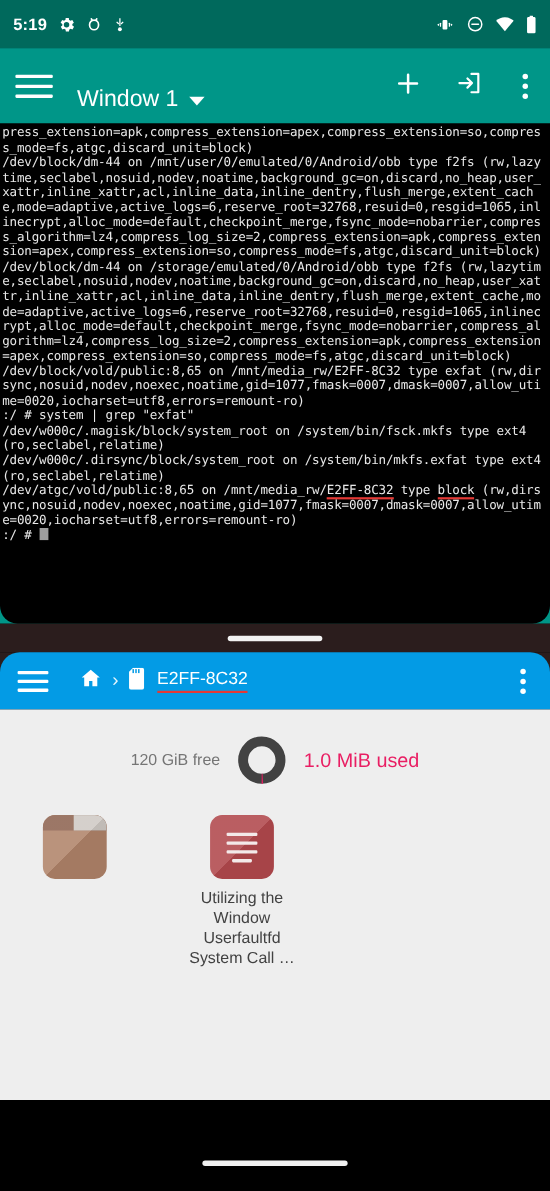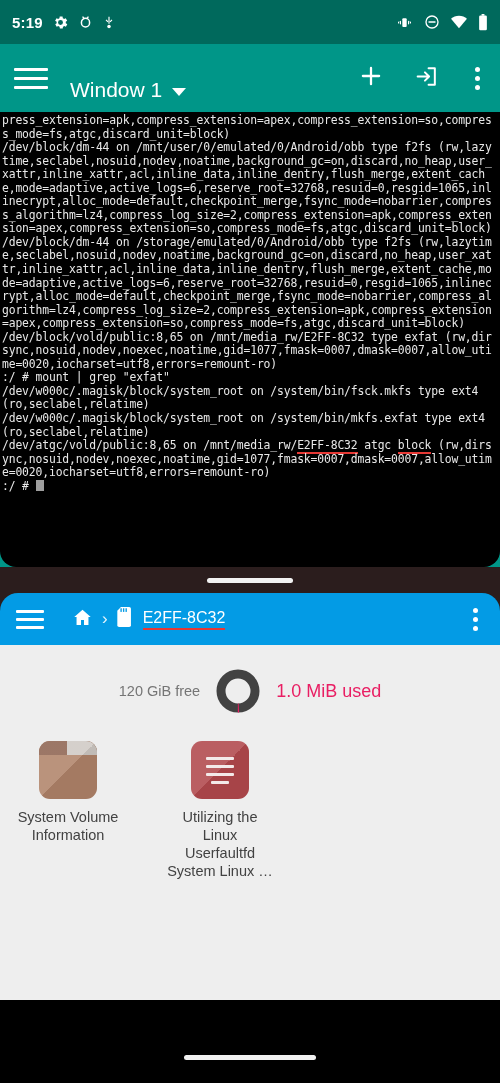--- a/index.html
+++ b/index.html
@@ -206,24 +206,24 @@
           <i></i>
           <i></i>
       </span>
     </div>
   </div>
 
   <div class="term-screen"><span>press_extension=apk,compress_extension=apex,compress_extension=so,compress_mode=fs,atgc,discard_unit=block)</span>
 <span>/dev/block/dm-44 on /mnt/user/0/emulated/0/Android/obb type f2fs (rw,lazytime,seclabel,nosuid,nodev,noatime,background_gc=on,discard,no_heap,user_xattr,inline_xattr,acl,inline_data,inline_dentry,flush_merge,extent_cache,mode=adaptive,active_logs=6,reserve_root=32768,resuid=0,resgid=1065,inlinecrypt,alloc_mode=default,checkpoint_merge,fsync_mode=nobarrier,compress_algorithm=lz4,compress_log_size=2,compress_extension=apk,compress_extension=apex,compress_extension=so,compress_mode=fs,atgc,discard_unit=block)</span>
 <span>/dev/block/dm-44 on /storage/emulated/0/Android/obb type f2fs (rw,lazytime,seclabel,nosuid,nodev,noatime,background_gc=on,discard,no_heap,user_xattr,inline_xattr,acl,inline_data,inline_dentry,flush_merge,extent_cache,mode=adaptive,active_logs=6,reserve_root=32768,resuid=0,resgid=1065,inlinecrypt,alloc_mode=default,checkpoint_merge,fsync_mode=nobarrier,compress_algorithm=lz4,compress_log_size=2,compress_extension=apk,compress_extension=apex,compress_extension=so,compress_mode=fs,atgc,discard_unit=block)</span>
 <span>/dev/block/vold/public:8,65 on /mnt/media_rw/E2FF-8C32 type exfat (rw,dirsync,nosuid,nodev,noexec,noatime,gid=1077,fmask=0007,dmask=0007,allow_utime=0020,iocharset=utf8,errors=remount-ro)</span>
-<span>:/ # mount | grep "exfat"</span>
+<span>:/ # system | grep "exfat"</span>
 <span>/dev/w000c/.magisk/block/system_root on /system/bin/fsck.mkfs type ext4 (ro,seclabel,relatime)</span>
-<span>/dev/w000c/.magisk/block/system_root on /system/bin/mkfs.exfat type ext4 (ro,seclabel,relatime)</span>
-<span><span>/dev/atgc/vold/public:8,65 on /mnt/media_rw/</span><span class="hl">E2FF-8C32</span><span> atgc </span><span class="hl">block</span><span> (rw,dirsync,nosuid,nodev,noexec,noatime,gid=1077,fmask=0007,dmask=0007,allow_utime=0020,iocharset=utf8,errors=remount-ro)</span></span>
+<span>/dev/w000c/.dirsync/block/system_root on /system/bin/mkfs.exfat type ext4 (ro,seclabel,relatime)</span>
+<span><span>/dev/atgc/vold/public:8,65 on /mnt/media_rw/</span><span class="hl">E2FF-8C32</span><span> type </span><span class="hl">block</span><span> (rw,dirsync,nosuid,nodev,noexec,noatime,gid=1077,fmask=0007,dmask=0007,allow_utime=0020,iocharset=utf8,errors=remount-ro)</span></span>
 <span>:/ # </span><span class="cursor"></span></div>
 </div>
 
 <div class="divider">
   <div class="div-handle"></div>
 </div>
 
 <div class="fm-app">
   <div class="fm-toolbar">
     <div class="fm-menu">
@@ -267,31 +267,30 @@
       <span class="st-used">1.0 MiB used</span>
     </div>
 
     <div class="grid">
       <div class="item">
         <span class="ic-folder">
           <span class="tab"></span>
             <span class="lip"></span>
             <span class="sheen"></span>
         </span>
-        <span class="item-label">System Volume Information</span>
       </div>
       <div class="item">
         <span class="ic-doc">
           <span class="sheen"></span>
           <i style="width:28px"></i>
             <i style="width:28px"></i>
             <i style="width:28px"></i>
             <i style="width:18px"></i>
         </span>
-        <span class="item-label">Utilizing the Linux Userfaultfd System Linux …</span>
+        <span class="item-label">Utilizing the Window Userfaultfd System Call …</span>
       </div>
     </div>
   </div>
 </div>
 
 <div class="navbar">
   <div class="nav-pill"></div>
 </div>
 
 </body></html>

